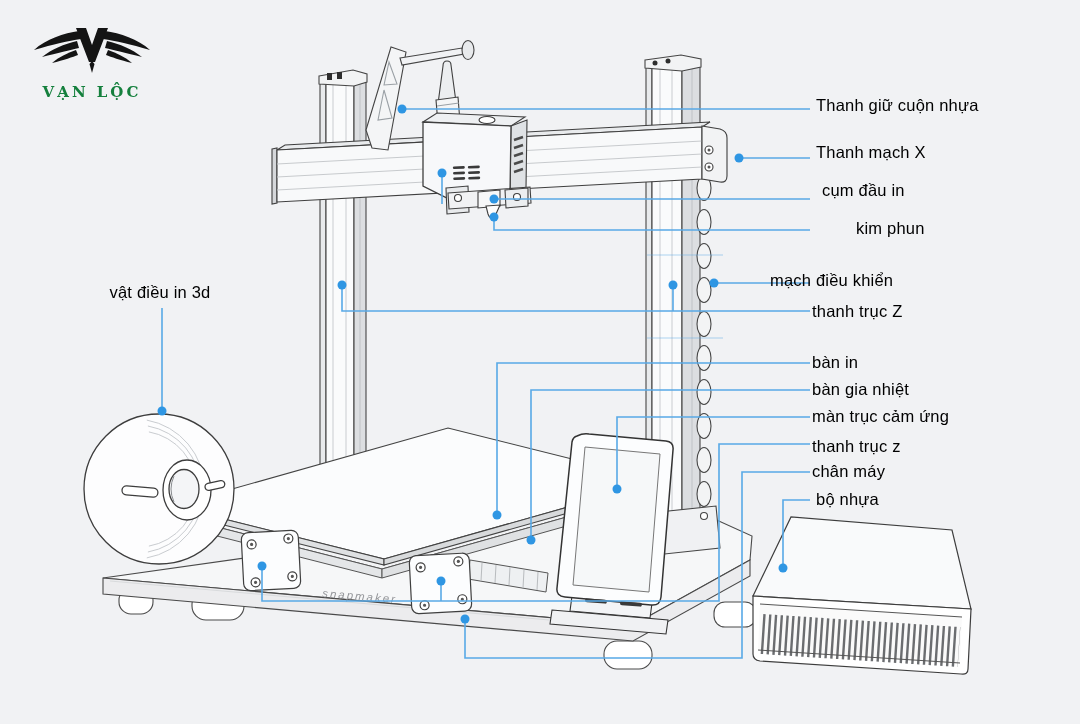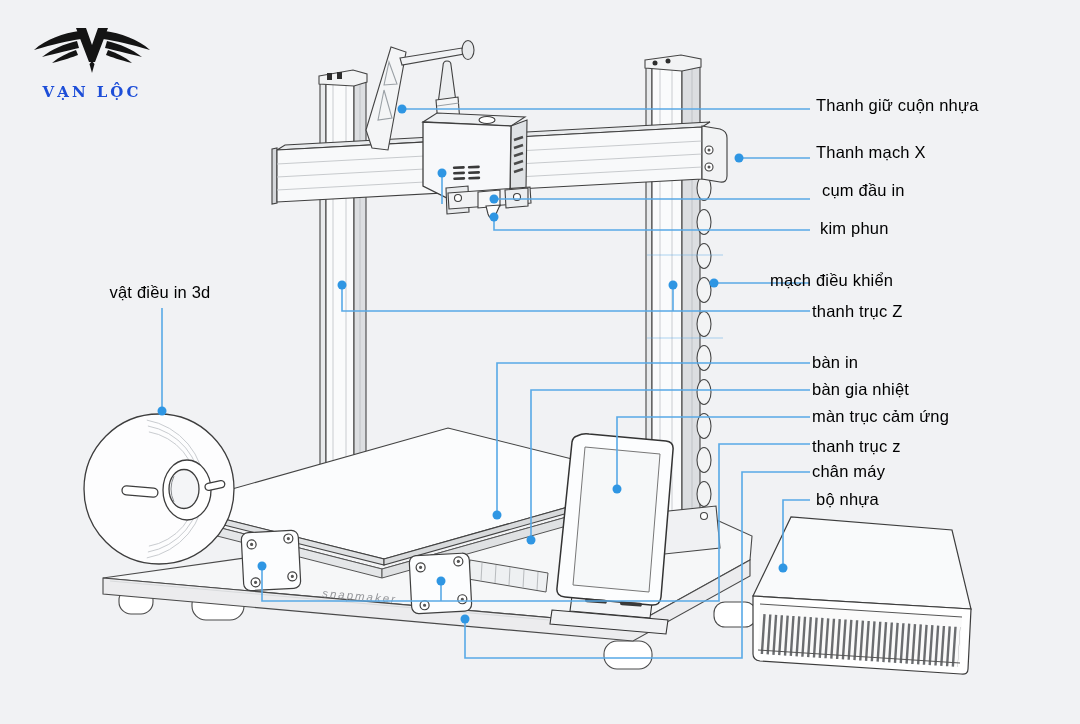--- a/index.html
+++ b/index.html
@@ -1,20 +1,20 @@
 <!DOCTYPE html>
 <html><head>
 <meta charset="utf-8">
 <style>
   html,body{margin:0;padding:0;}
   body{font-family:"Liberation Sans",sans-serif;}
   .stage{position:relative;width:1080px;height:724px;background:#f1f2f4;overflow:hidden;}
   .logo{position:absolute;left:30px;top:24px;width:124px;text-align:center;}
   .logo .brand{margin-top:3px;font-family:"DejaVu Serif",serif;font-weight:bold;
-    font-size:15px;letter-spacing:3px;color:#1d4ed8;white-space:nowrap;}
+    font-size:15px;letter-spacing:3px;color:#15803d;white-space:nowrap;}
   .art{position:absolute;left:0;top:0;}
   .lbl{position:absolute;font-size:16.5px;font-weight:500;color:#000000;
     white-space:nowrap;transform:translateY(-50%);letter-spacing:.2px;}
   .lbl.right{left:816px;}
   .lbl.leftlbl{left:100px;width:120px;text-align:center;}
 </style>
 </head>
 <body>
 
 <div class="stage">
@@ -253,21 +253,21 @@
       <circle cx="441" cy="581" r="4.5"></circle>
         <circle cx="465" cy="619" r="4.5"></circle>
       <circle cx="783" cy="568" r="4.5"></circle>
         <circle cx="162" cy="411" r="4.5"></circle>
     </g>
   </svg>
 
   <div class="lbl right" style="top:105px">Thanh giữ cuộn nhựa</div>
   <div class="lbl right" style="top:152px">Thanh mạch X</div>
   <div class="lbl right" style="top:190px;left:822px">cụm đầu in</div>
-  <div class="lbl right" style="top:228px;left:820px">kim phun</div>
+  <div class="lbl right" style="top:228px;left:856px">kim phun</div>
   <div class="lbl right" style="top:280px;left:770px">mạch điều khiển</div>
   <div class="lbl right" style="top:311px;left:812px">thanh trục Z</div>
   <div class="lbl right" style="top:362px;left:812px">bàn in</div>
   <div class="lbl right" style="top:389px;left:812px">bàn gia nhiệt</div>
   <div class="lbl right" style="top:416px;left:812px">màn trục cảm ứng</div>
   <div class="lbl right" style="top:446px;left:812px">thanh trục z</div>
   <div class="lbl right" style="top:471px;left:812px">chân máy</div>
   <div class="lbl right" style="top:499px;left:816px">bộ nhựa</div>
   <div class="lbl leftlbl" style="top:292px">vật điều in 3d</div>
 

